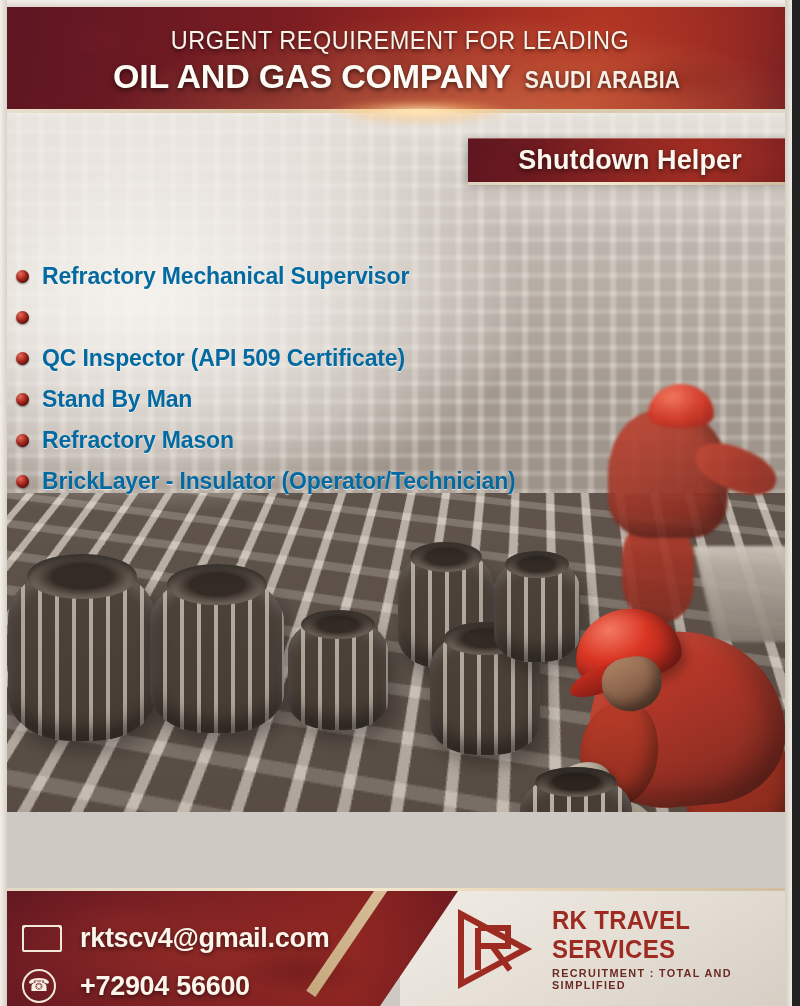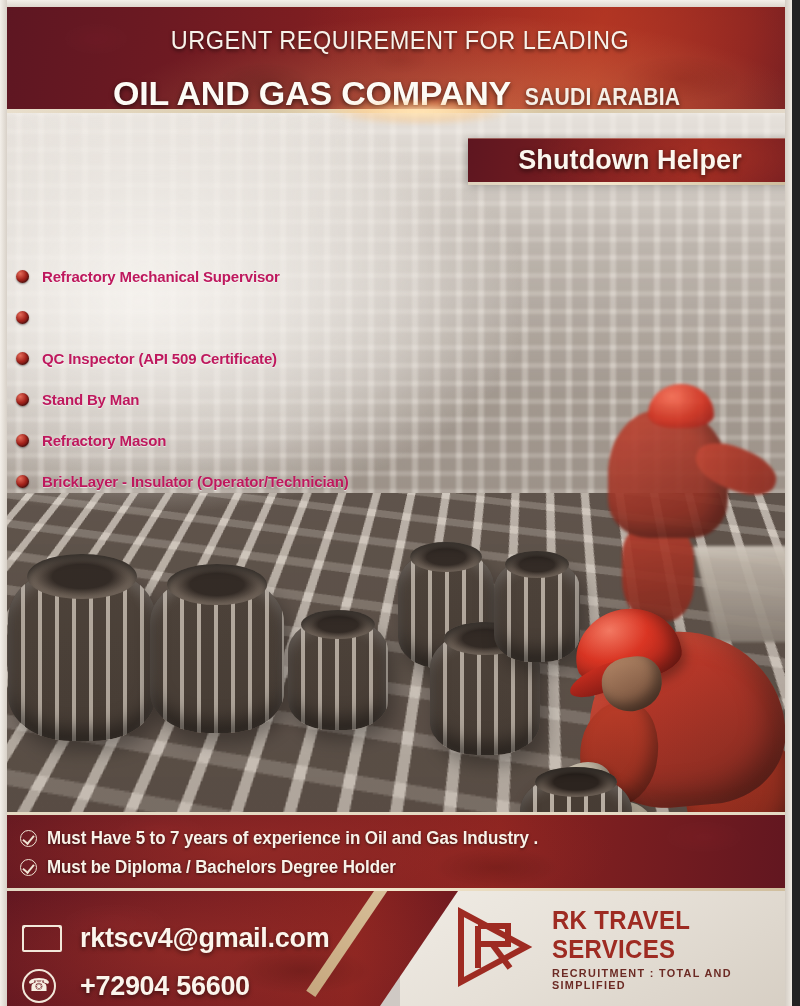--- a/index.html
+++ b/index.html
@@ -43,21 +43,21 @@
       radial-gradient(40px 20px at 50% 50%, rgba(0,0,0,.10), transparent 70%);
     mix-blend-mode:overlay; opacity:.9;
   }
   .header-inner{ position:relative; z-index:3; text-align:center; padding-top:19px; }
   .hdr-line1{
     font-size:25px; letter-spacing:.5px; color:#f7f2ea; font-weight:400;
     font-family:"Liberation Sans", sans-serif;
     text-shadow:0 2px 4px rgba(0,0,0,.55);
     transform:scaleX(.94); transform-origin:center;
   }
-  .hdr-line2{ margin-top:19px; white-space:nowrap; }
+  .hdr-line2{ margin-top:2px; white-space:nowrap; }
   .hdr-main{
     font-size:34px; font-weight:bold; color:#fdfbf6; letter-spacing:-.2px;
     text-shadow:0 2px 5px rgba(0,0,0,.6);
   }
   .hdr-sub{
     font-size:23px; font-weight:bold; color:#f6efe6; letter-spacing:.2px;
     text-shadow:0 2px 5px rgba(0,0,0,.6); margin-left:7px;
     transform:scaleX(.92); display:inline-block;
   }
   .hdr-glow{
@@ -188,21 +188,21 @@
 
   
   .joblist{ position:absolute; left:0; top:113px; width:560px; z-index:14; padding:143px 0 0 16px; }
   .jobitem{ display:flex; align-items:center; height:41px; }
   .bullet{
     width:13px; height:13px; border-radius:50%; flex:0 0 13px; margin-right:13px;
     background:radial-gradient(circle at 33% 28%, #e46a58 0%, #a3231c 48%, #5d1110 100%);
     box-shadow:0 1px 2px rgba(0,0,0,.45), inset -1px -1px 2px rgba(0,0,0,.4);
   }
   .jobtext{
-    font-size:15px; font-weight:bold; color:#be185d; letter-spacing:-.15px;
+    font-size:23px; font-weight:bold; color:#0369a1; letter-spacing:-.15px;
     text-shadow:0 1px 1px rgba(255,255,255,.65);
   }
 
   
   .reqbar{
     position:absolute; left:0; top:812px; width:800px; height:76px; z-index:20;
     background:
       radial-gradient(520px 130px at 30% 50%, rgba(175,55,42,.5), rgba(100,20,22,0) 72%),
       linear-gradient(98deg,#5c1520,#741b21 35%,#8a2320 62%,#601620 100%);
     border-top:3px solid #e5d9c3;
@@ -274,21 +274,21 @@
     border-right:2.2px solid #f2e8da; transform:rotate(-43deg) skewY(8deg); transform-origin:top left; }
   .env:after{ content:""; position:absolute; right:-3px; top:-2px; width:26px; height:26px;
     border-left:2.2px solid #f2e8da; transform:rotate(43deg) skewY(-8deg); transform-origin:top right; }
   .phone-c{ width:34px; height:34px; border:2.2px solid #f2e8da; border-radius:50%;
     display:flex; align-items:center; justify-content:center; }
   .phone-g{ font-size:18px; color:#f7efe2; line-height:1; transform:translateY(-1px); }
   .ctext{ font-size:27px; font-weight:bold; color:#fbf5ec; letter-spacing:-.3px;
     text-shadow:0 2px 4px rgba(0,0,0,.5); margin-left:12px; }
 
   
-  .logo{ position:absolute; left:452px; top:18px; z-index:8; display:flex; align-items:flex-start; }
+  .logo{ position:absolute; left:452px; top:18px; z-index:8; display:flex; align-items:center; }
   .logo-mark{ width:86px; height:82px; flex:0 0 86px; }
   .logo-txt{ margin-left:14px; }
   .logo-name{ font-size:25px; font-weight:bold; color:#9e2b22; letter-spacing:.3px;
     transform:scaleX(.96); transform-origin:left; }
   .logo-tag{ font-size:11.2px; font-weight:bold; color:#6c2a24; letter-spacing:1.35px; margin-top:3px;
     transform:scaleX(.97); transform-origin:left; }
 </style>
 </head>
 <body>
 
@@ -365,30 +365,20 @@
     <div class="jobitem">
       <span class="bullet"></span>
       <span class="jobtext">Refractory Mason</span>
     </div>
     <div class="jobitem">
       <span class="bullet"></span>
       <span class="jobtext">BrickLayer - Insulator (Operator/Technician)</span>
     </div>
   </div>
 
-  <div class="reqbar">
-    <div class="reqitem">
-      <span class="check"></span>
-      <span class="reqtext">Must Have 5 to 7 years of experience in Oil and Gas Industry .</span>
-    </div>
-    <div class="reqitem">
-      <span class="check"></span>
-      <span class="reqtext">Must be Diploma / Bachelors Degree Holder</span>
-    </div>
-  </div>
 
   <div class="footer">
     <div class="footer-light"></div>
     <div class="footer-red"></div>
     <div class="footer-slash"></div>
     <div class="footer-topline"></div>
 
     <div class="contact">
       <div class="crow">
         <span class="cicon">

